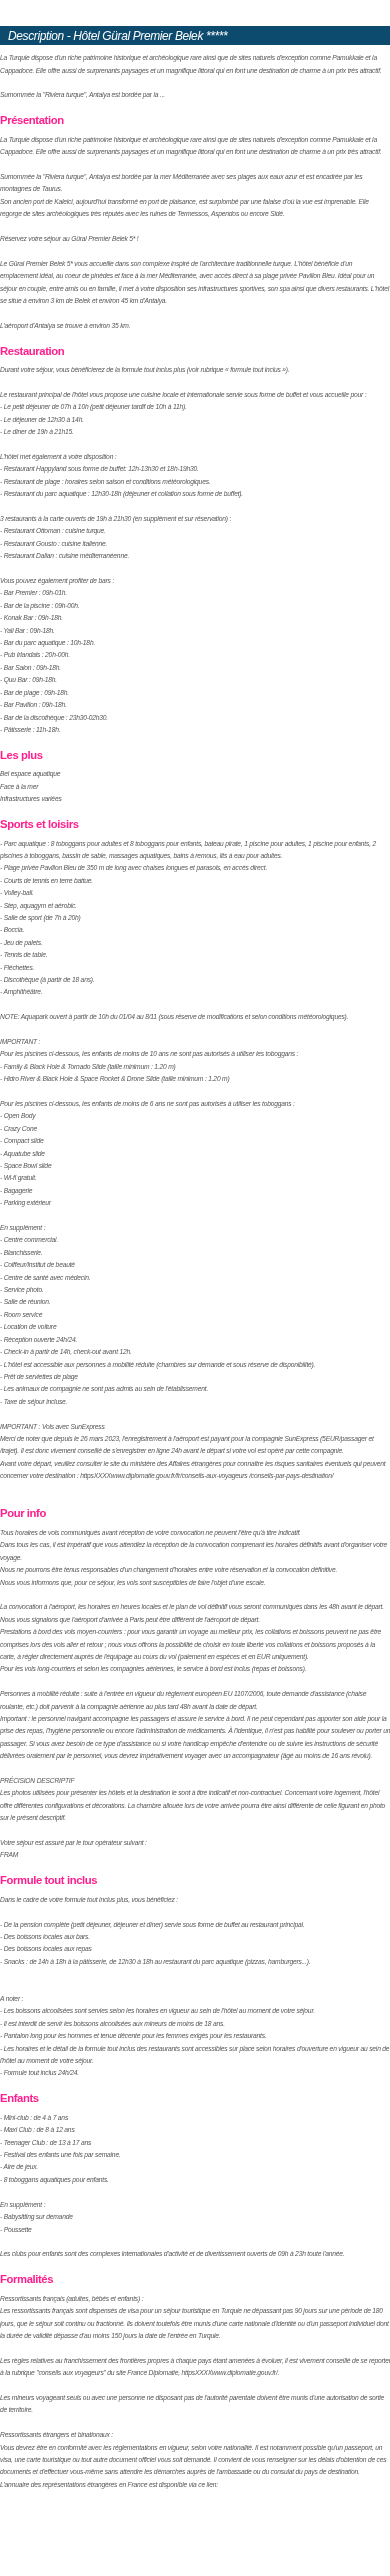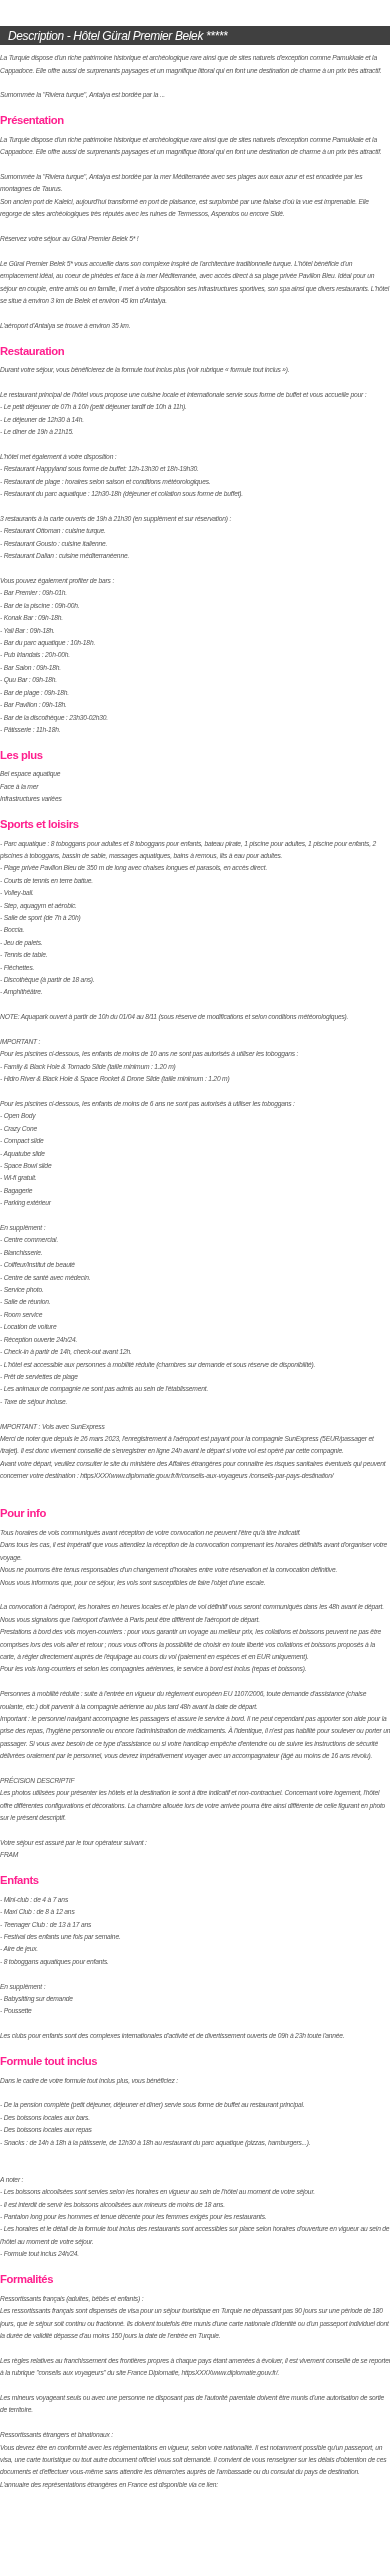--- a/index.html
+++ b/index.html
@@ -3,21 +3,21 @@
 <meta charset="utf-8">
 <style>
   html, body { margin: 0; padding: 0; background: #ffffff; }
   body {
     width: 391px;
     font-family: "Liberation Sans", "DejaVu Sans", sans-serif;
     color: #555555;
   }
   .page { padding: 26px 0 10.3px 0; }
   .banner {
-    background: #404040;
+    background: #0c4a6e;
     height: 19px;
     display: flex;
     align-items: center;
     padding-left: 7.7px;
     margin-bottom: 7.2px;
   }
   .banner h1 {
     margin: 0;
     color: #ffffff;
     font-style: italic;
@@ -189,52 +189,52 @@
         <div class="line">Personnes à mobilité réduite : suite à l'entrée en vigueur du règlement européen EU 1107/2006, toute demande d'assistance (chaise roulante, etc.) doit parvenir à la compagnie aérienne au plus tard 48h avant la date de départ.</div>
         <div class="line">Important : le personnel navigant accompagne les passagers et assure le service à bord. Il ne peut cependant pas apporter son aide pour la prise des repas, l'hygiène personnelle ou encore l'administration de médicaments. À l'identique, il n'est pas habilité pour soulever ou porter un passager. Si vous avez besoin de ce type d'assistance ou si votre handicap empêche d'entendre ou de suivre les instructions de sécurité délivrées oralement par le personnel, vous devrez impérativement voyager avec un accompagnateur (âgé au moins de 16 ans révolu).</div>
         <div class="line"></div>
         <div class="line">PRÉCISION DESCRIPTIF</div>
         <div class="line">Les photos utilisées pour présenter les hôtels et la destination le sont à titre indicatif et non-contractuel. Concernant votre logement, l'hôtel offre différentes configurations et décorations. La chambre allouée lors de votre arrivée pourra être ainsi différente de celle figurant en photo sur le présent descriptif.</div>
         <div class="line"></div>
         <div class="line">Votre séjour est assuré par le tour opérateur suivant :</div>
         <div class="line">FRAM</div>
       </section>
       <section>
+        <h2 class="section-title">Formule tout inclus</h2>
+        <div class="line">Dans le cadre de votre formule tout inclus plus, vous bénéficiez :</div>
+        <div class="line"></div>
+        <div class="line">- De la pension complète (petit déjeuner, déjeuner et dîner) servie sous forme de buffet au restaurant principal.</div>
+        <div class="line">- Des boissons locales aux bars.</div>
+        <div class="line">- Des boissons locales aux repas</div>
+        <div class="line">- Snacks : de 14h à 18h à la pâtisserie, de 12h30 à 18h au restaurant du parc aquatique (pizzas, hamburgers...).</div>
+        <div class="line"></div>
+        <div class="line"></div>
+        <div class="line">A noter :</div>
+        <div class="line">- Les boissons alcoolisées sont servies selon les horaires en vigueur au sein de l'hôtel au moment de votre séjour.</div>
+        <div class="line">- Il est interdit de servir les boissons alcoolisées aux mineurs de moins de 18 ans.</div>
+        <div class="line">- Pantalon long pour les hommes et tenue décente pour les femmes exigés pour les restaurants.</div>
+        <div class="line">- Les horaires et le détail de la formule tout inclus des restaurants sont accessibles sur place selon horaires d'ouverture en vigueur au sein de l'hôtel au moment de votre séjour.</div>
+        <div class="line">- Formule tout inclus 24h/24.</div>
+      </section>
+      <section>
         <h2 class="section-title">Enfants</h2>
         <div class="line">- Mini-club : de 4 à 7 ans</div>
         <div class="line">- Maxi Club : de 8 à 12 ans</div>
         <div class="line">- Teenager Club : de 13 à 17 ans</div>
         <div class="line">- Festival des enfants une fois par semaine.</div>
         <div class="line">- Aire de jeux.</div>
         <div class="line">- 8 toboggans aquatiques pour enfants.</div>
         <div class="line"></div>
         <div class="line">En supplément :</div>
         <div class="line">- Babysitting sur demande</div>
         <div class="line">- Poussette</div>
         <div class="line"></div>
         <div class="line">Les clubs pour enfants sont des complexes internationales d'activité et de divertissement ouverts de 09h à 23h toute l'année.</div>
       </section>
       <section>
-        <h2 class="section-title">Formule tout inclus</h2>
-        <div class="line">Dans le cadre de votre formule tout inclus plus, vous bénéficiez :</div>
-        <div class="line"></div>
-        <div class="line">- De la pension complète (petit déjeuner, déjeuner et dîner) servie sous forme de buffet au restaurant principal.</div>
-        <div class="line">- Des boissons locales aux bars.</div>
-        <div class="line">- Des boissons locales aux repas</div>
-        <div class="line">- Snacks : de 14h à 18h à la pâtisserie, de 12h30 à 18h au restaurant du parc aquatique (pizzas, hamburgers...).</div>
-        <div class="line"></div>
-        <div class="line"></div>
-        <div class="line">A noter :</div>
-        <div class="line">- Les boissons alcoolisées sont servies selon les horaires en vigueur au sein de l'hôtel au moment de votre séjour.</div>
-        <div class="line">- Il est interdit de servir les boissons alcoolisées aux mineurs de moins de 18 ans.</div>
-        <div class="line">- Pantalon long pour les hommes et tenue décente pour les femmes exigés pour les restaurants.</div>
-        <div class="line">- Les horaires et le détail de la formule tout inclus des restaurants sont accessibles sur place selon horaires d'ouverture en vigueur au sein de l'hôtel au moment de votre séjour.</div>
-        <div class="line">- Formule tout inclus 24h/24.</div>
-      </section>
-      <section>
         <h2 class="section-title">Formalités</h2>
         <div class="line">Ressortissants français (adultes, bébés et enfants) :</div>
         <div class="line">Les ressortissants français sont dispensés de visa pour un séjour touristique en Turquie ne dépassant pas 90 jours sur une période de 180 jours, que le séjour soit continu ou fractionné. Ils doivent toutefois être munis d'une carte nationale d'identité ou d'un passeport individuel dont la durée de validité dépasse d'au moins 150 jours la date de l'entrée en Turquie.</div>
         <div class="line"></div>
         <div class="line">Les règles relatives au franchissement des frontières propres à chaque pays étant amenées à évoluer, il est vivement conseillé de se reporter à la rubrique "conseils aux voyageurs" du site France Diplomatie, httpsXXXXwww.diplomatie.gouv.fr/.</div>
         <div class="line"></div>
         <div class="line">Les mineurs voyageant seuls ou avec une personne ne disposant pas de l'autorité parentale doivent être munis d'une autorisation de sortie de territoire.</div>
         <div class="line"></div>
         <div class="line">Ressortissants étrangers et binationaux :</div>
         <div class="line">Vous devrez être en conformité avec les réglementations en vigueur, selon votre nationalité. Il est notamment possible qu'un passeport, un visa, une carte touristique ou tout autre document officiel vous soit demandé. Il convient de vous renseigner sur les délais d'obtention de ces documents et d'effectuer vous-même sans attendre les démarches auprès de l'ambassade ou du consulat du pays de destination.</div>

